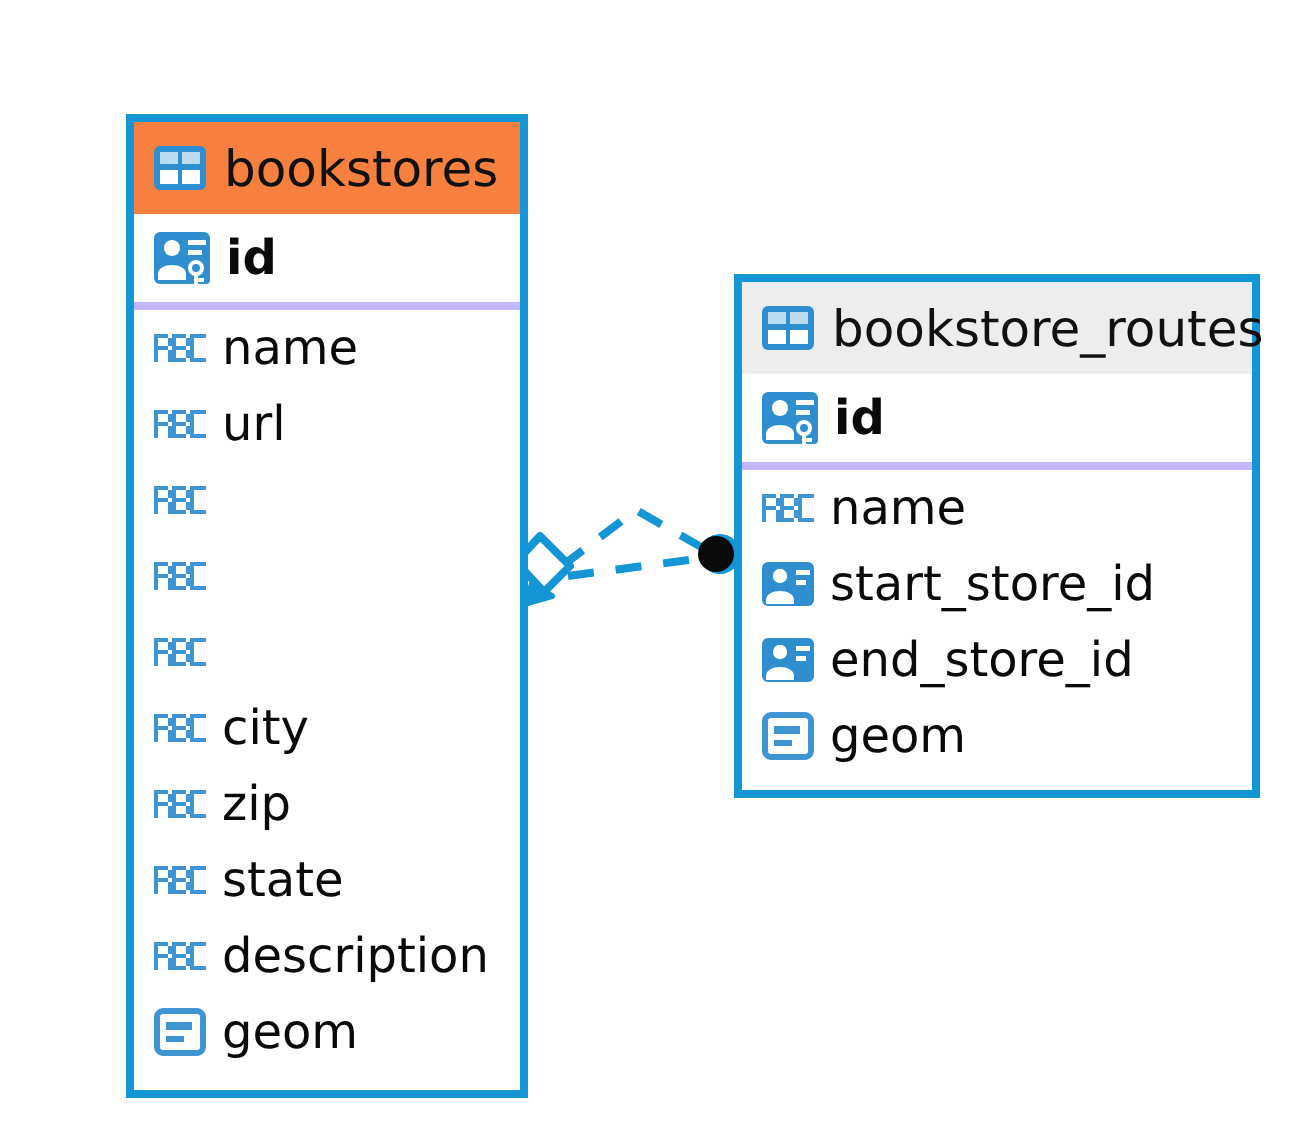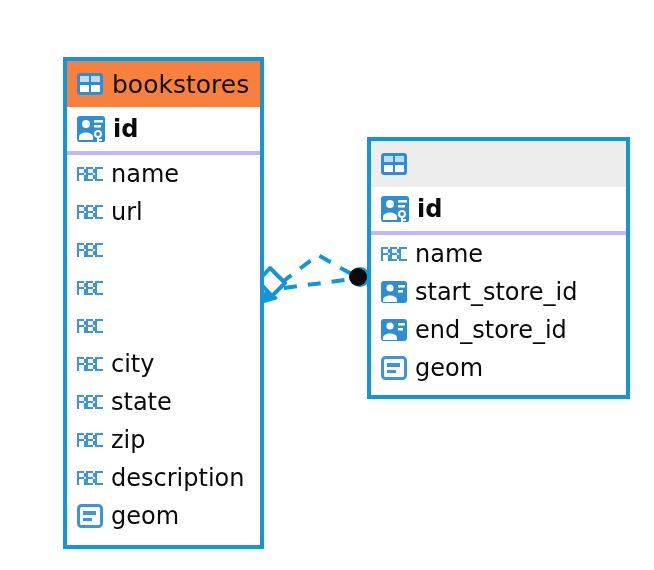--- a/index.html
+++ b/index.html
@@ -303,44 +303,44 @@
               <rect x="16" y="2" width="2" height="4"></rect>
                 <rect x="11" y="6" width="5" height="2"></rect>
               <rect x="16" y="8" width="2" height="4"></rect>
                 <rect x="11" y="12" width="5" height="2"></rect>
               <rect x="18" y="0" width="2" height="14"></rect>
                 <rect x="20" y="0" width="6" height="2"></rect>
               <rect x="20" y="12" width="6" height="2"></rect>
             </g>
           </svg>
         </span>
+        <span class="field-name">zip</span>
+      </div>
+      <div class="field-row">
+        <span class="icon">
+          <svg width="26" height="14" viewBox="0 0 26 14" xmlns="http://www.w3.org/2000/svg">
+            <g fill="#3f95d4">
+              <rect x="0" y="0" width="2" height="14"></rect>
+                <rect x="2" y="0" width="5" height="2"></rect>
+              <rect x="7" y="2" width="2" height="4"></rect>
+                <rect x="2" y="6" width="5" height="2"></rect>
+              <rect x="7" y="8" width="2" height="6"></rect>
+              <rect x="9" y="0" width="2" height="14"></rect>
+                <rect x="11" y="0" width="5" height="2"></rect>
+              <rect x="16" y="2" width="2" height="4"></rect>
+                <rect x="11" y="6" width="5" height="2"></rect>
+              <rect x="16" y="8" width="2" height="4"></rect>
+                <rect x="11" y="12" width="5" height="2"></rect>
+              <rect x="18" y="0" width="2" height="14"></rect>
+                <rect x="20" y="0" width="6" height="2"></rect>
+              <rect x="20" y="12" width="6" height="2"></rect>
+            </g>
+          </svg>
+        </span>
         <span class="field-name">state</span>
-      </div>
-      <div class="field-row">
-        <span class="icon">
-          <svg width="26" height="14" viewBox="0 0 26 14" xmlns="http://www.w3.org/2000/svg">
-            <g fill="#3f95d4">
-              <rect x="0" y="0" width="2" height="14"></rect>
-                <rect x="2" y="0" width="5" height="2"></rect>
-              <rect x="7" y="2" width="2" height="4"></rect>
-                <rect x="2" y="6" width="5" height="2"></rect>
-              <rect x="7" y="8" width="2" height="6"></rect>
-              <rect x="9" y="0" width="2" height="14"></rect>
-                <rect x="11" y="0" width="5" height="2"></rect>
-              <rect x="16" y="2" width="2" height="4"></rect>
-                <rect x="11" y="6" width="5" height="2"></rect>
-              <rect x="16" y="8" width="2" height="4"></rect>
-                <rect x="11" y="12" width="5" height="2"></rect>
-              <rect x="18" y="0" width="2" height="14"></rect>
-                <rect x="20" y="0" width="6" height="2"></rect>
-              <rect x="20" y="12" width="6" height="2"></rect>
-            </g>
-          </svg>
-        </span>
-        <span class="field-name">zip</span>
       </div>
       <div class="field-row">
         <span class="icon">
           <svg width="26" height="14" viewBox="0 0 26 14" xmlns="http://www.w3.org/2000/svg">
             <g fill="#3f95d4">
               <rect x="0" y="0" width="2" height="14"></rect>
                 <rect x="2" y="0" width="5" height="2"></rect>
               <rect x="7" y="2" width="2" height="4"></rect>
                 <rect x="2" y="6" width="5" height="2"></rect>
               <rect x="7" y="8" width="2" height="6"></rect>
@@ -376,20 +376,21 @@
     <div class="entity-header grey">
       <span class="icon">
         <svg width="26" height="22" viewBox="0 0 26 22" xmlns="http://www.w3.org/2000/svg">
           <rect x="0" y="0" width="26" height="22" rx="3" fill="#2e8ed0"></rect>
           <rect x="3" y="3" width="9" height="6" fill="#bcdcf2"></rect>
           <rect x="14" y="3" width="9" height="6" fill="#bcdcf2"></rect>
           <rect x="3" y="12" width="9" height="7" fill="#ffffff"></rect>
           <rect x="14" y="12" width="9" height="7" fill="#ffffff"></rect>
         </svg>
       </span>
+      <span class="entity-title">bookstore_routes</span>
     </div>
 
     <div class="pk-section">
       <div class="field-row pk">
         <span class="icon">
           <svg width="28" height="26" viewBox="0 0 28 26" xmlns="http://www.w3.org/2000/svg">
             <rect x="0" y="0" width="28" height="26" rx="3" fill="#2e8ed0"></rect>
             <circle cx="9" cy="8" r="4" fill="#ffffff"></circle>
             <path d="M 2 21 C 2 15 16 15 16 21 L 16 24 L 2 24 Z" fill="#ffffff"></path>
             <rect x="17" y="4" width="9" height="2.5" fill="#ffffff"></rect>

